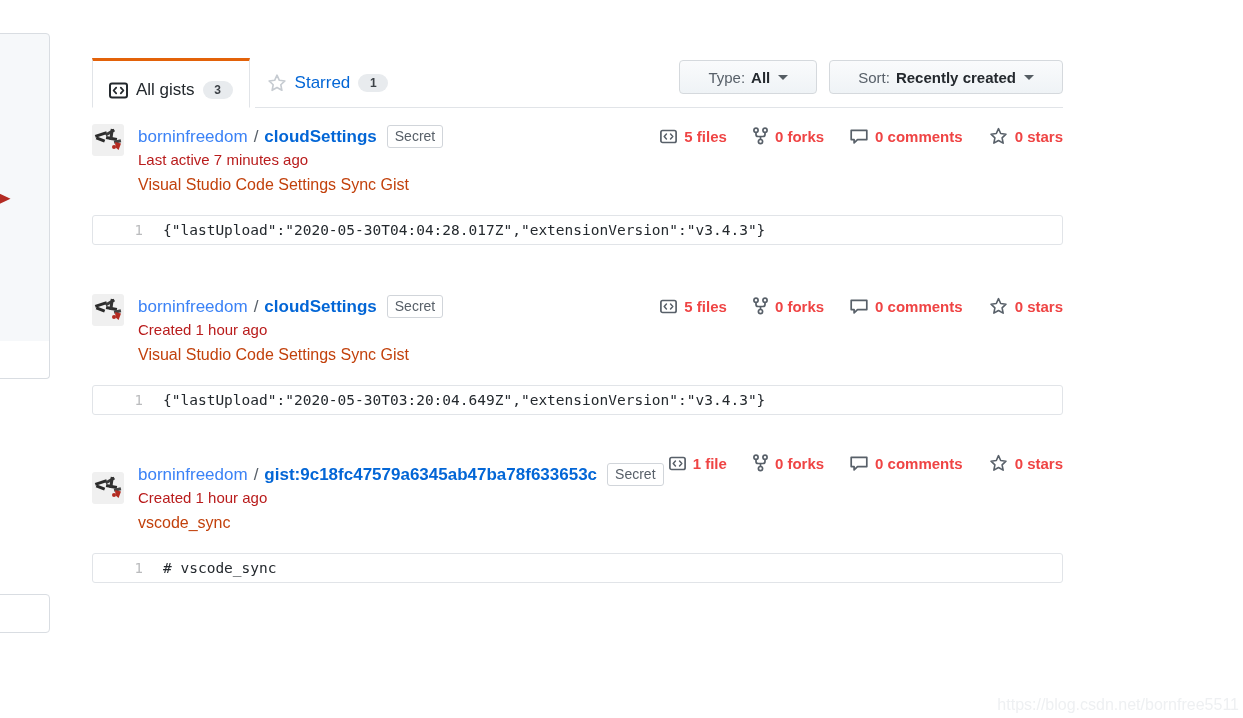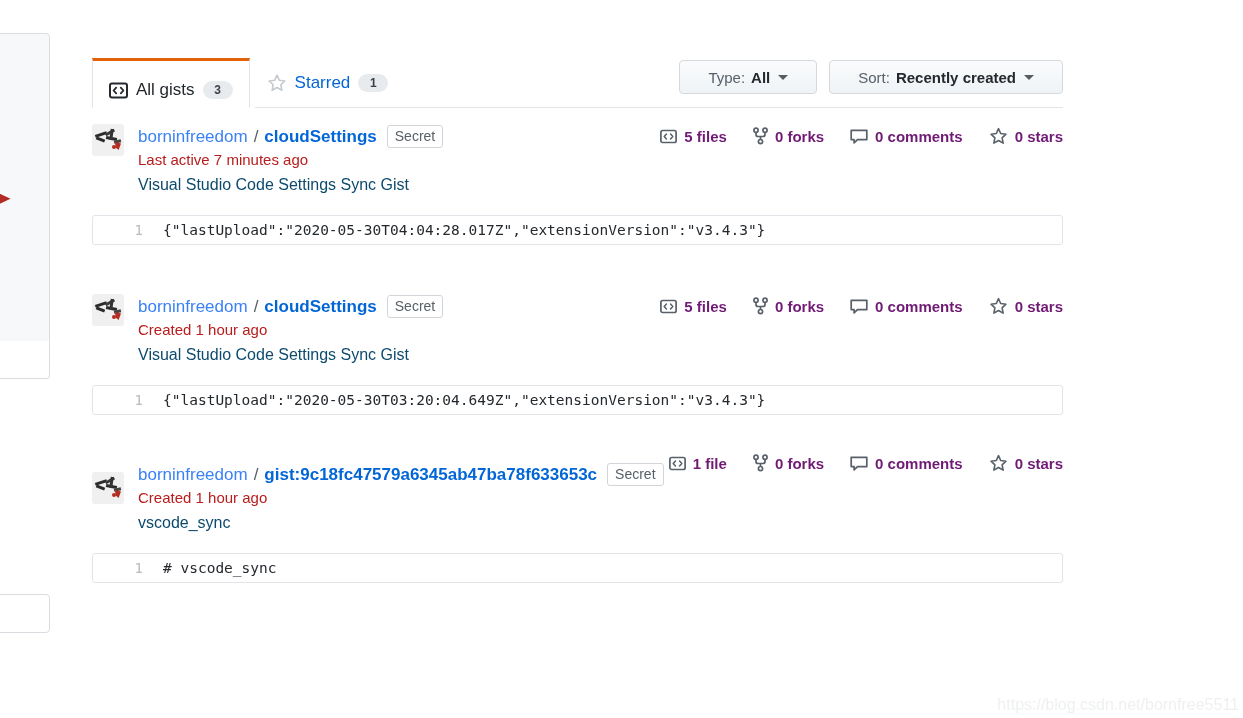--- a/index.html
+++ b/index.html
@@ -279,33 +279,33 @@
     line-height: 18px;
   }
   .gist-time {
     margin-top: 3px;
     font-size: 15px;
     color: #b91c1c;
   }
   .gist-desc {
     margin-top: 8px;
     font-size: 16px;
-    color: #0c4a6e;
+    color: #c2410c;
   }
 
   .gist-stats {
     position: absolute;
     right: 0;
     top: 3px;
     display: flex;
     align-items: center;
     gap: 26px;
     font-size: 15px;
     font-weight: bold;
-    color: #701a75;
+    color: #ef4444;
     white-space: nowrap;
   }
   .stat {
     display: inline-flex;
     align-items: center;
     gap: 7px;
     cursor: pointer;
   }
   .stat svg { display: block; }
 

